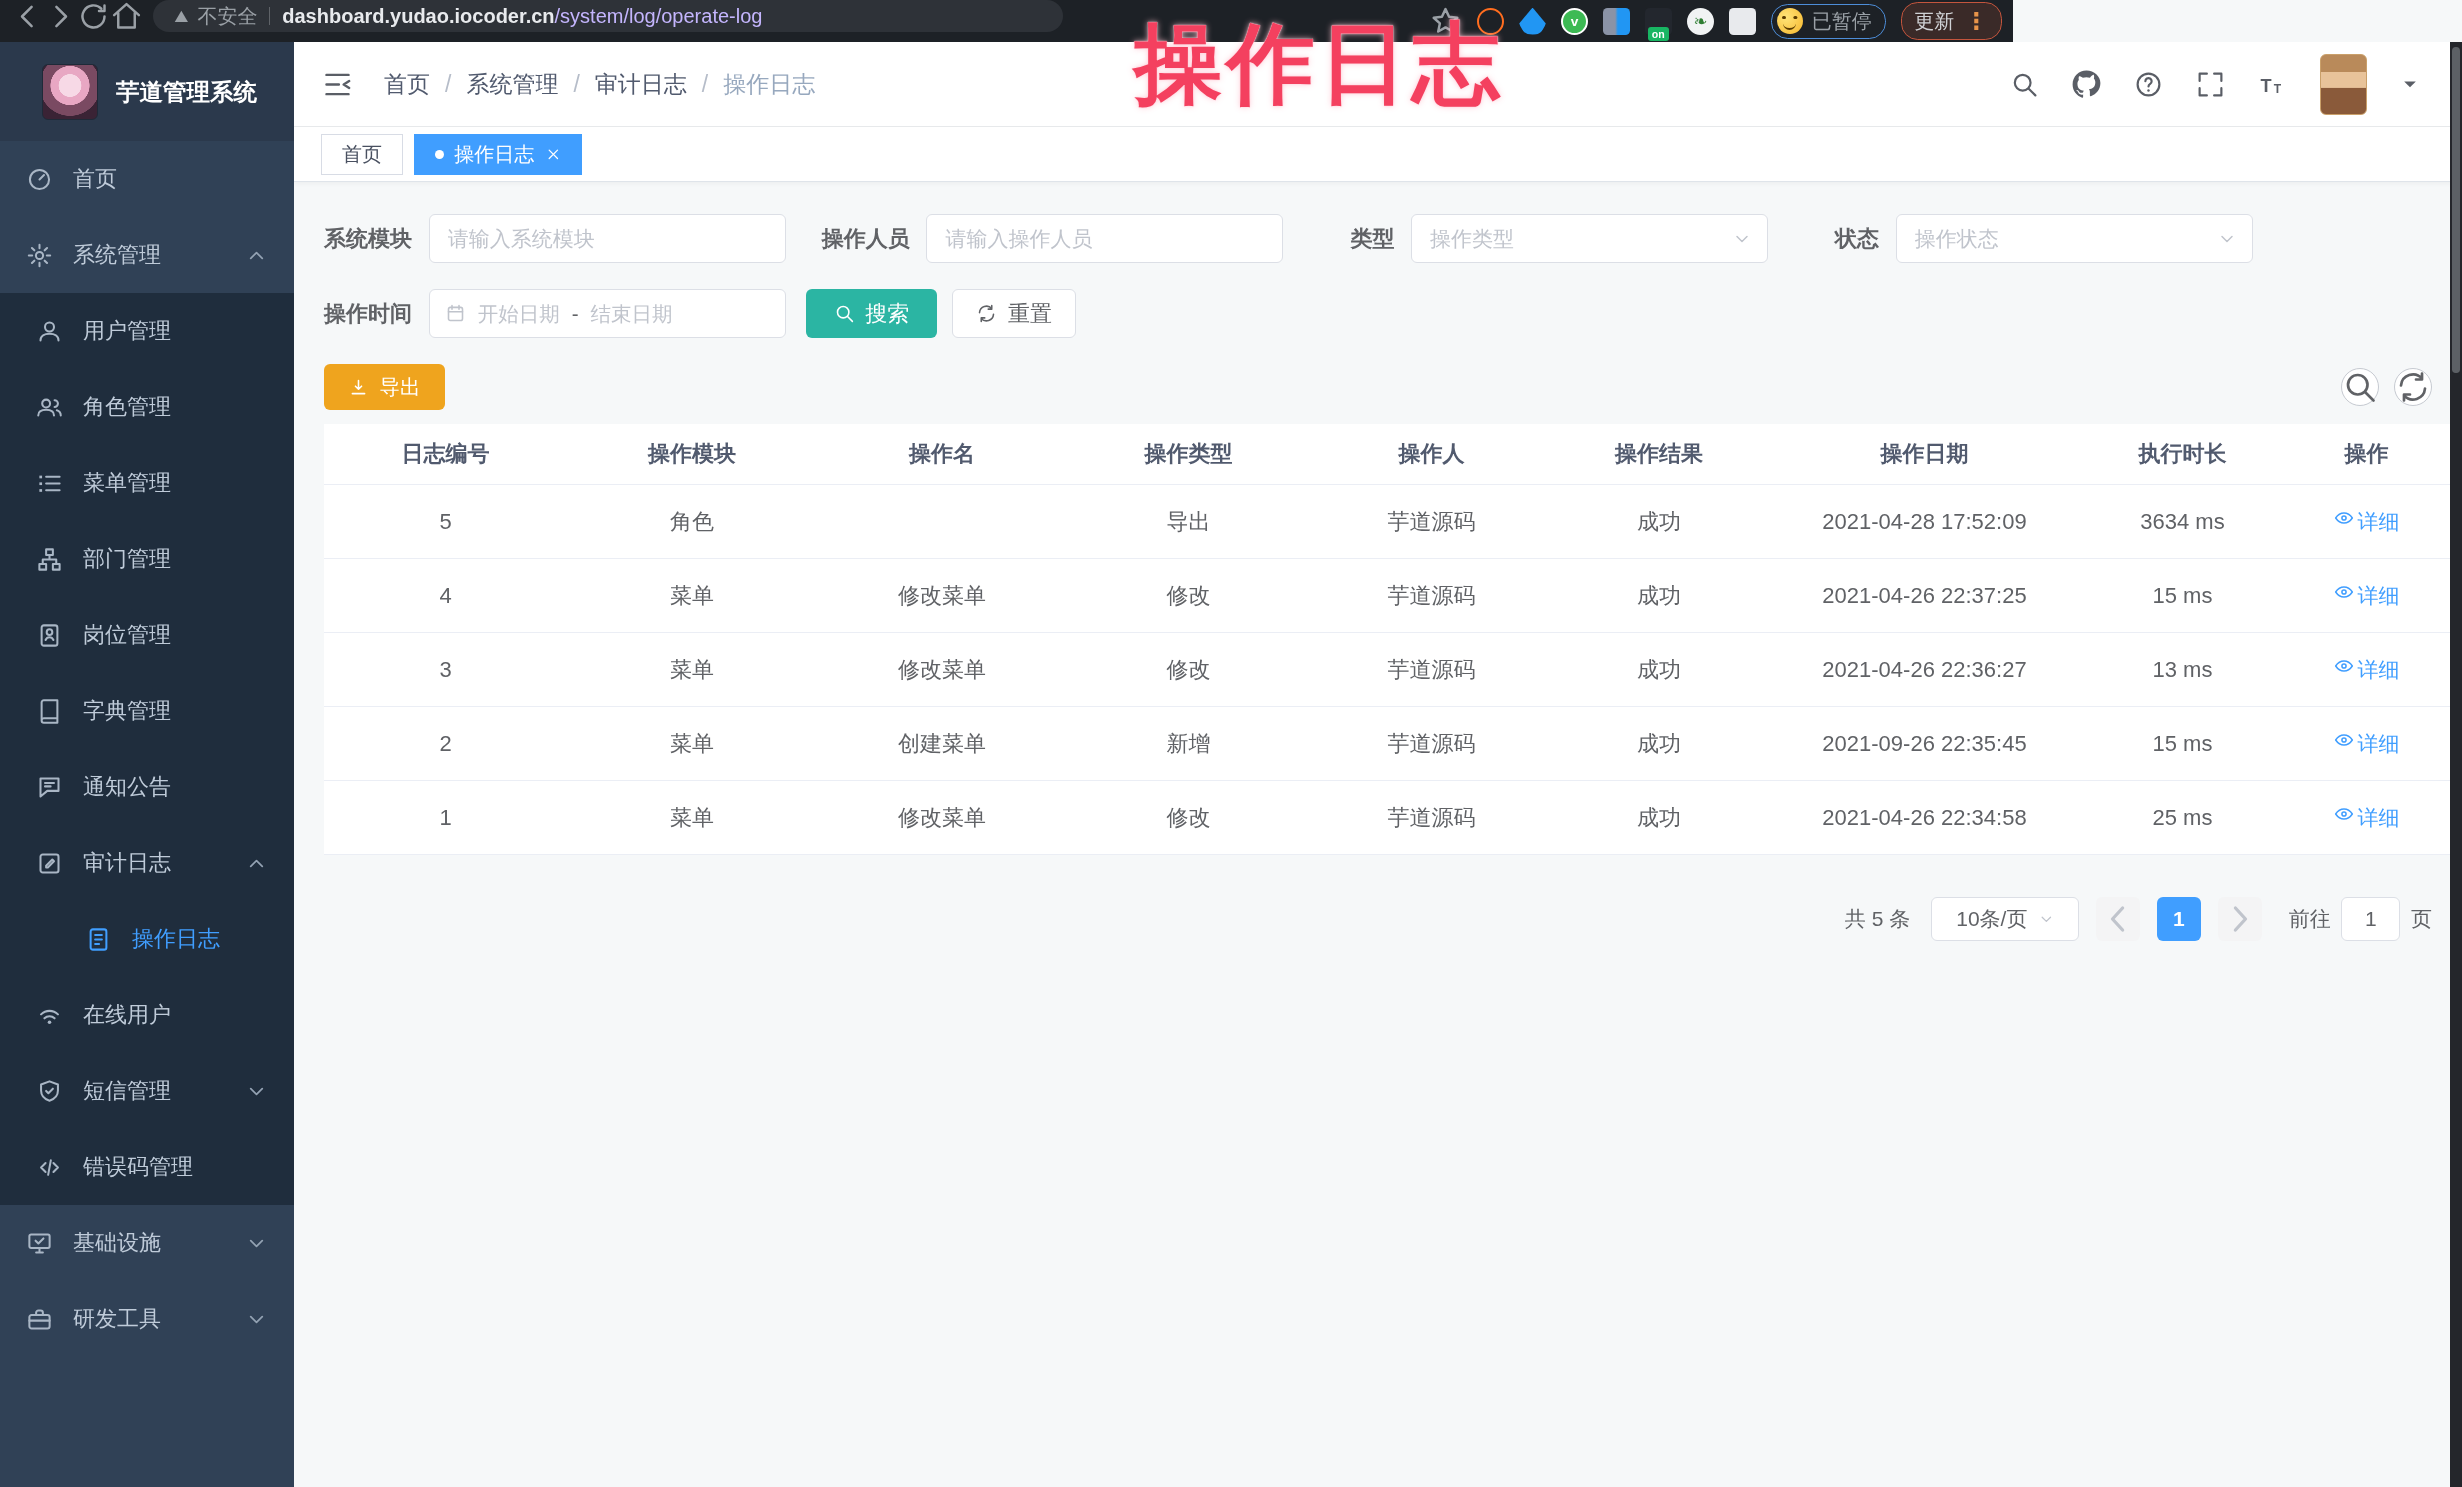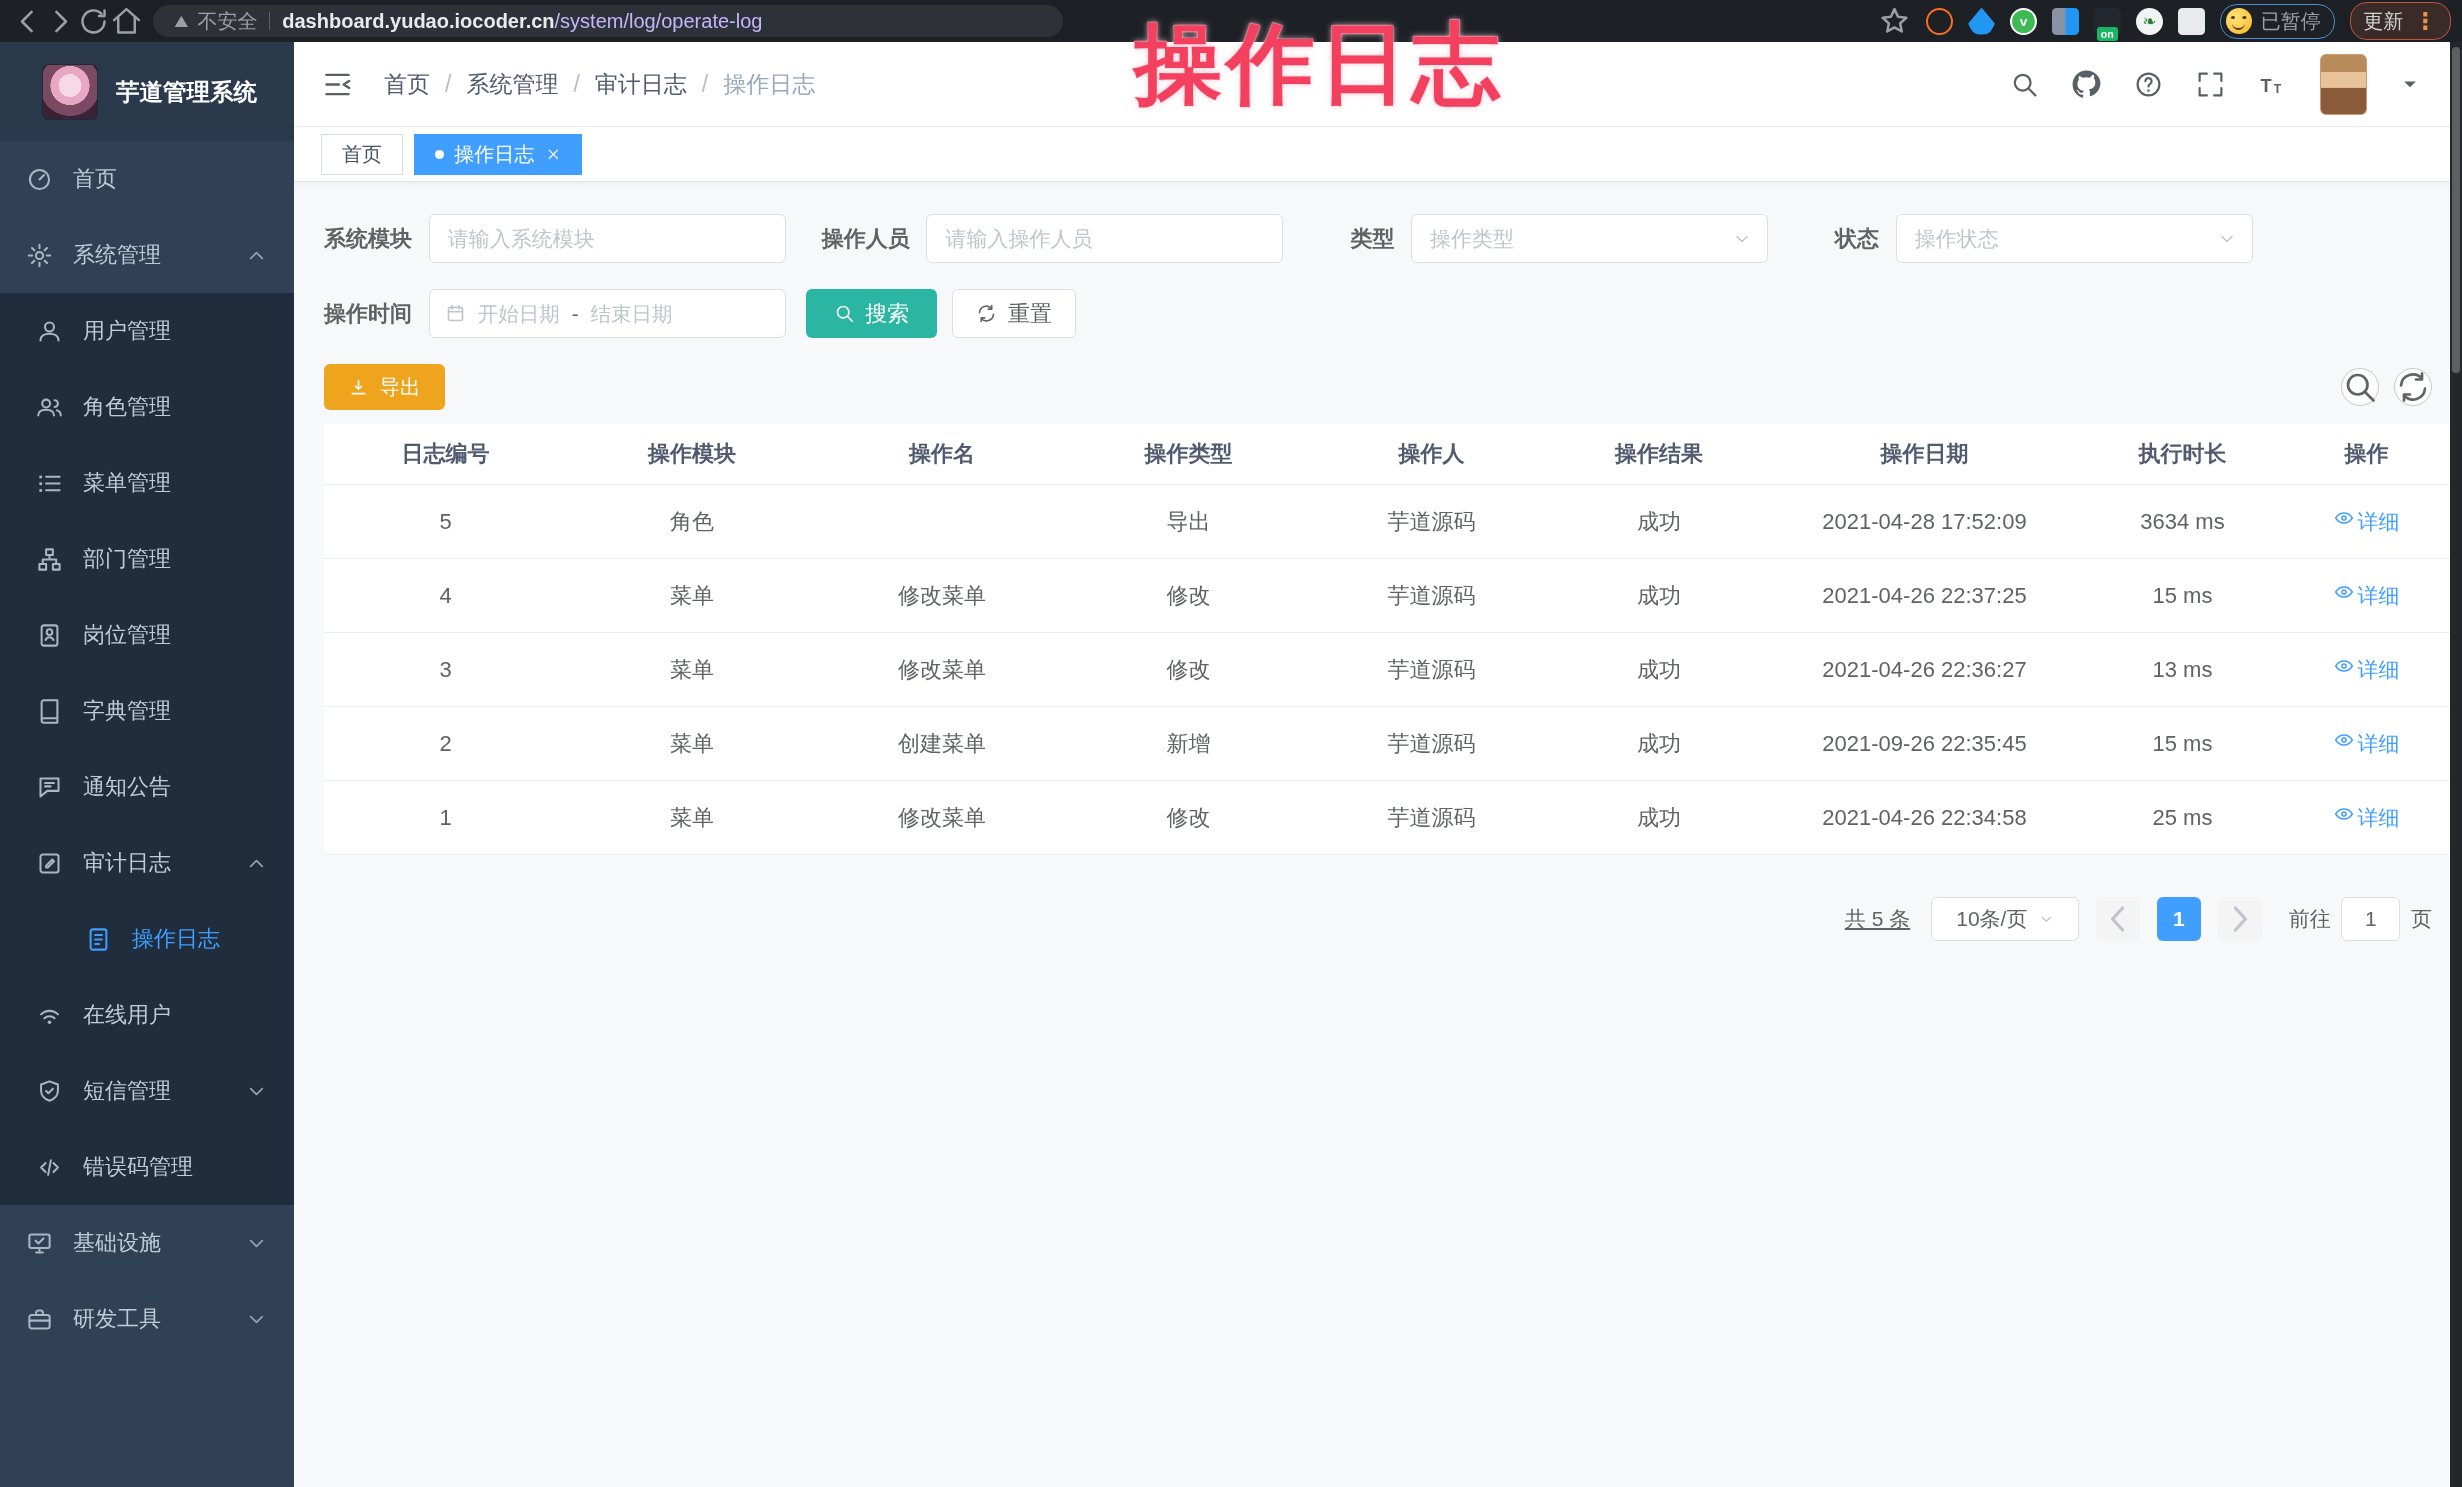--- a/index.html
+++ b/index.html
@@ -1,22 +1,22 @@
 <!DOCTYPE html>
 <html lang="zh" style="font-size:12px"><head>
 <meta charset="utf-8">
 <style>
   * { margin:0; padding:0; box-sizing:border-box; }
   html,body { background:#111; }
   body { font-family:"Liberation Sans","DejaVu Sans",sans-serif; }
   .page { position:relative; width:2462px; height:1488px; overflow:hidden; background:#f6f8f9; }
 
   
-  .browser-bar { position:absolute; top:0; left:0; width:2462px; height:42px; background:#1d2126;
-    display:flex; align-items:center; padding:0 10.6px; z-index:30; }
+  .browser-bar { position:absolute; top:0; left:0; width:2013px; height:42px; background:#1d2126;
+    display:flex; padding:0 10.6px; z-index:30; }
   .nav-btn { width:33px; height:33px; display:flex; align-items:center; justify-content:center;
     color:#9aa0a6; flex:0 0 auto; }
   .nav-btn svg { width:23px; height:23px; }
   .url-pill { margin-left:10.6px; width:910px; height:32px; border-radius:16px; background:#2e3238;
     display:flex; align-items:center; padding:0 20px; color:#9aa0a6; font-size:20px; }
   .url-pill .warn { width:16.7px; height:16.7px; color:#9aa0a6; margin-right:7.6px; }
   .url-sec { color:#9aa0a6; margin-right:12px; white-space:nowrap; }
   .url-div { width:0.8px; height:18px; background:#5f6368; margin-right:12px; }
   .url-host { color:#e8eaed; font-weight:bold; white-space:nowrap; }
   .url-path { color:#c4b5fd; white-space:nowrap; }
@@ -125,21 +125,21 @@
   th { height:61px; font-size:22px; color:#515a6e; font-weight:bold; border-bottom:1.5px solid #ebeef5;
     text-align:center; background:#fff; }
   td { height:74px; font-size:22px; color:#606266; border-bottom:1.5px solid #ebeef5; text-align:center;
     background:#fff; }
   .detail-link { color:#409EFF; display:inline-flex; align-items:flex-start; gap:4px; cursor:pointer; font-size:21px; }
   .detail-link svg { width:20px; height:20px; }
 
   
   .pagination { display:flex; align-items:center; justify-content:flex-end; gap:16.7px; margin-top:42px;
     font-size:21px; color:#606266; }
-  .pg-total { margin-right:4.6px;text-decoration:underline; }
+  .pg-total { margin-right:4.6px; }
   .pg-size { width:148px; height:44px; border:1.5px solid #dcdfe6; border-radius:6px; background:#fff;
     display:flex; align-items:center; justify-content:center; gap:10.6px; cursor:pointer; }
   .pg-size .chev { width:16.7px; height:16.7px; color:#c0c4cc; display:flex; }
   .pg-size .chev svg { width:16.7px; height:16.7px; }
   .pg-btn { width:44px; height:44px; border-radius:6px; background:#f4f4f5; color:#c0c4cc;
     display:flex; align-items:center; justify-content:center; cursor:pointer; }
   .pg-btn svg { width:18px; height:18px; }
   .pg-num { width:44px; height:44px; border-radius:6px; background:#409EFF; color:#fff;
     display:flex; align-items:center; justify-content:center; font-weight:bold; cursor:pointer; }
   .pg-goto { display:flex; align-items:center; gap:10.6px; margin-left:10.6px; }

